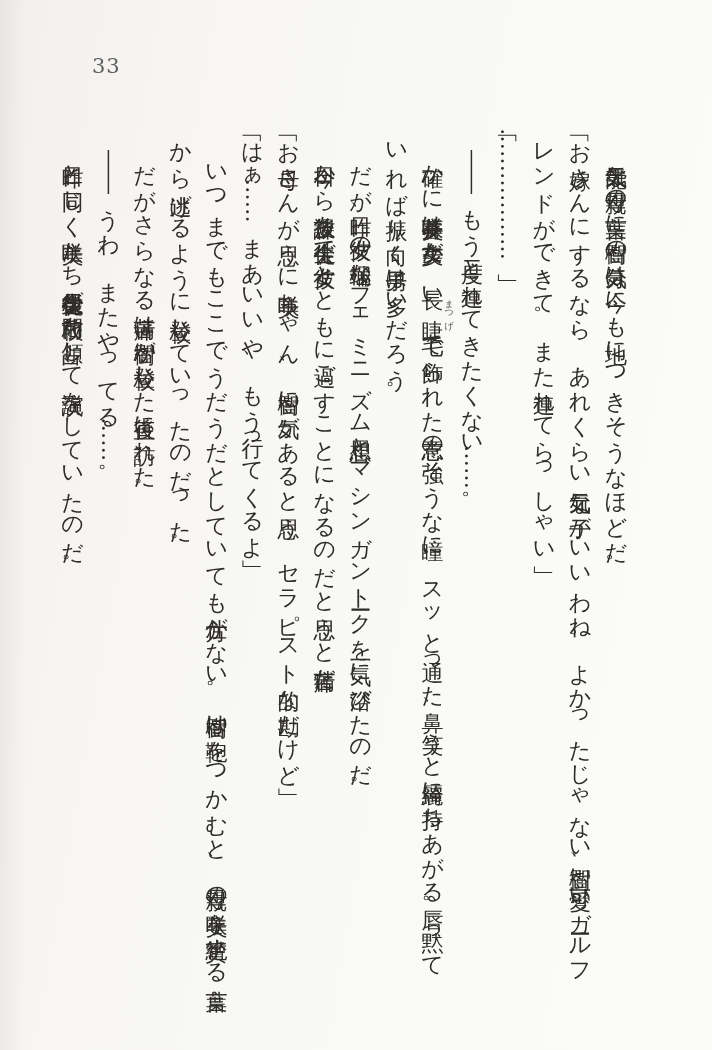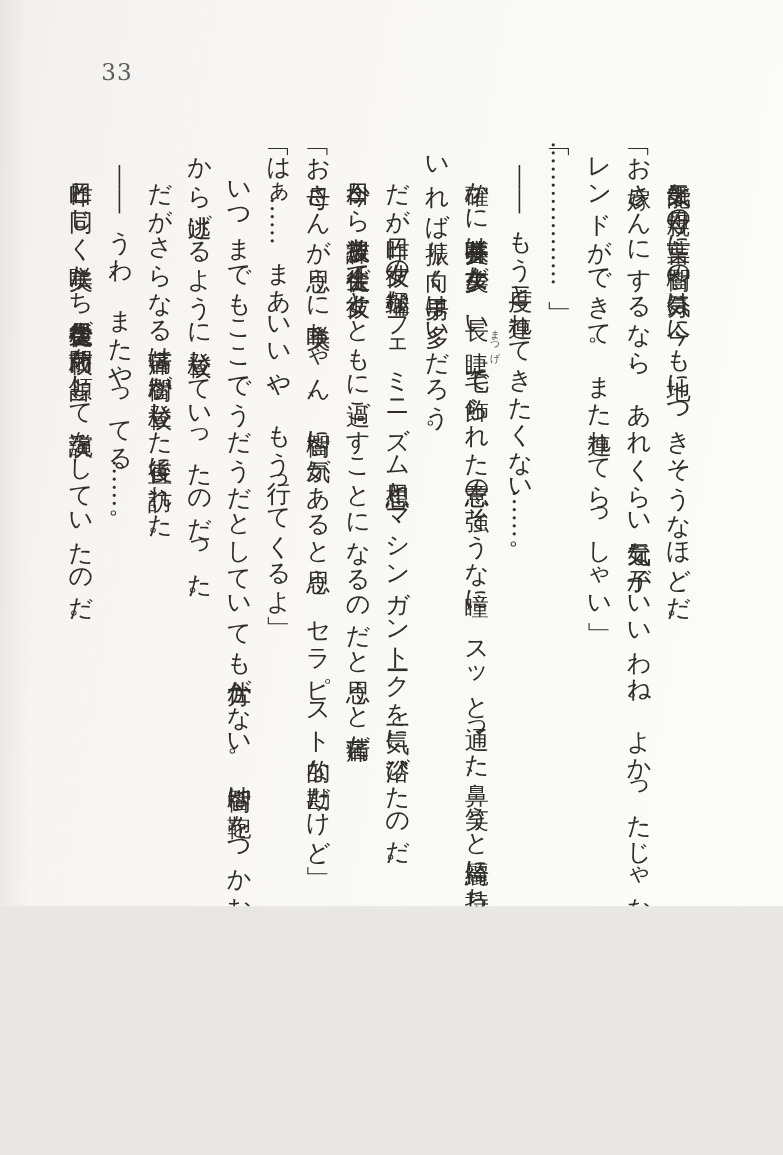--- a/index.html
+++ b/index.html
@@ -3,21 +3,21 @@
 <meta charset="utf-8">
 <style>
   html, body {
     margin: 0;
     padding: 0;
     background: #e8e7e5;
   }
   .page {
     position: relative;
     width: 712px;
-    height: 824px;
+    height: 1050px;
     margin: 0 auto;
     background: linear-gradient(100deg, #f1f0ee 0%, #f7f6f4 25%, #fafaf8 70%, #fbfbfa 100%);
     overflow: hidden;
     font-family: "DejaVu Serif", "Liberation Serif", serif;
   }
   
   .page::before {
     content: "";
     position: absolute;
     left: 0; top: 0; bottom: 0;

